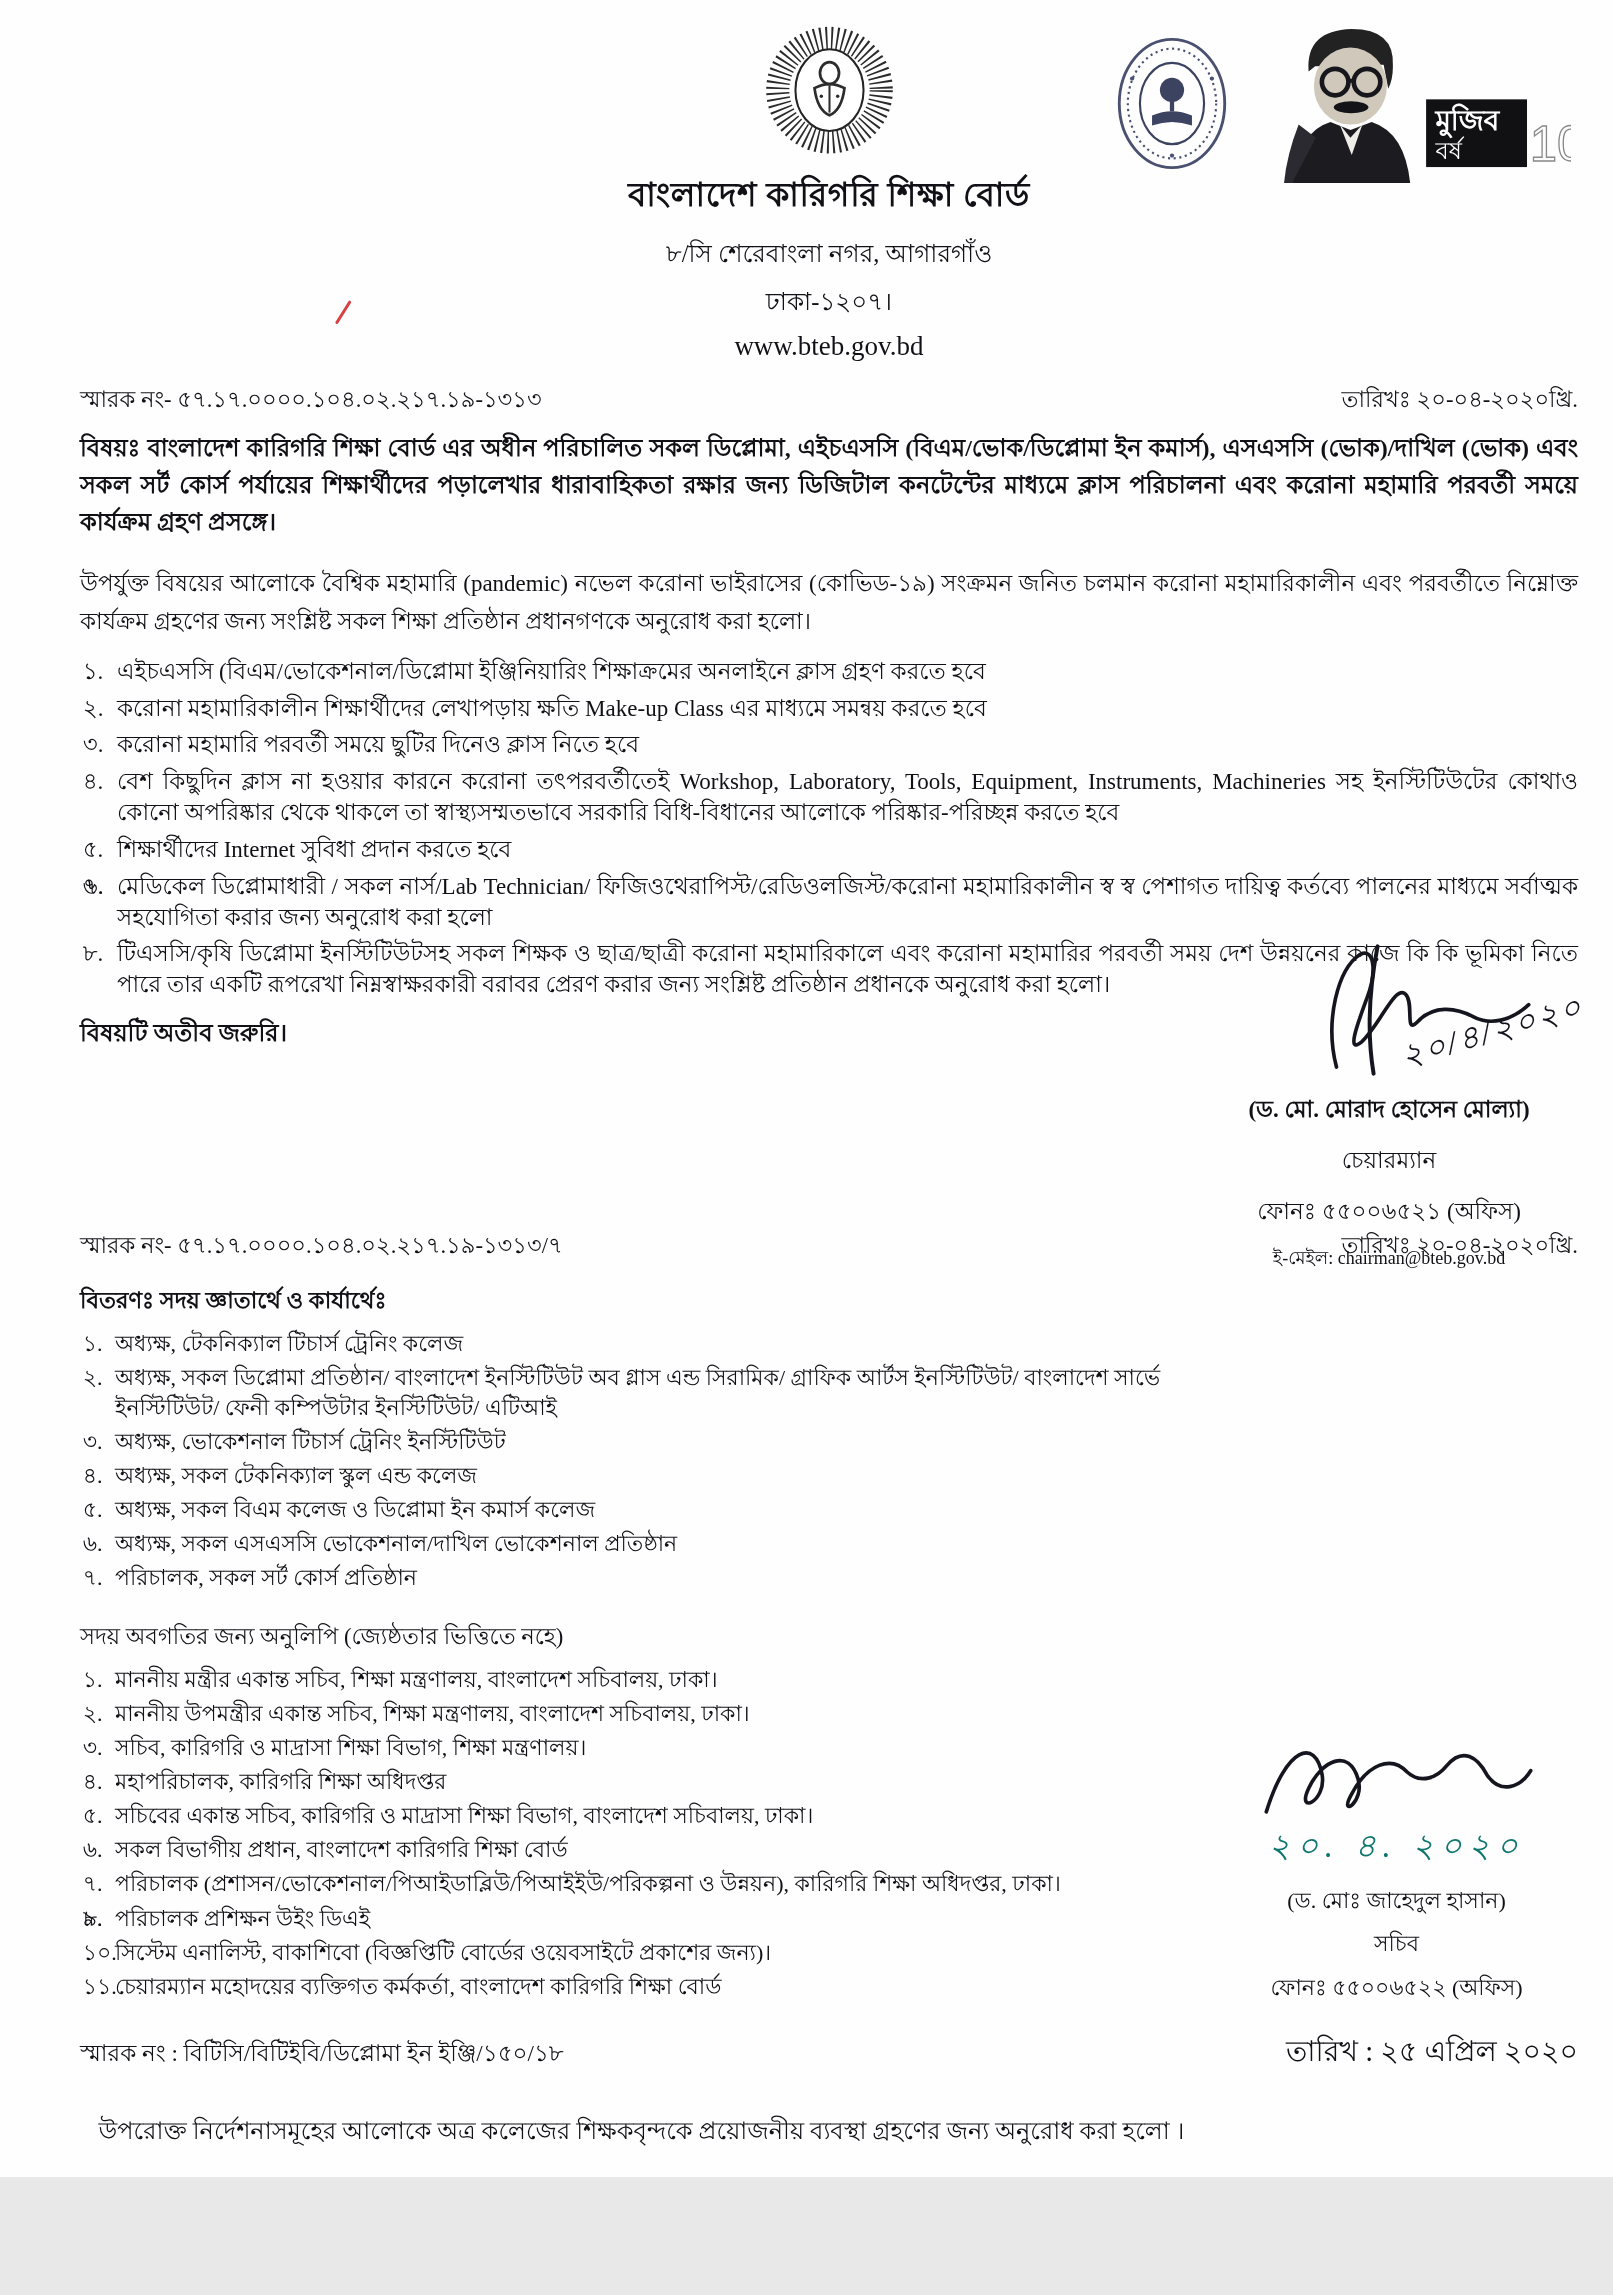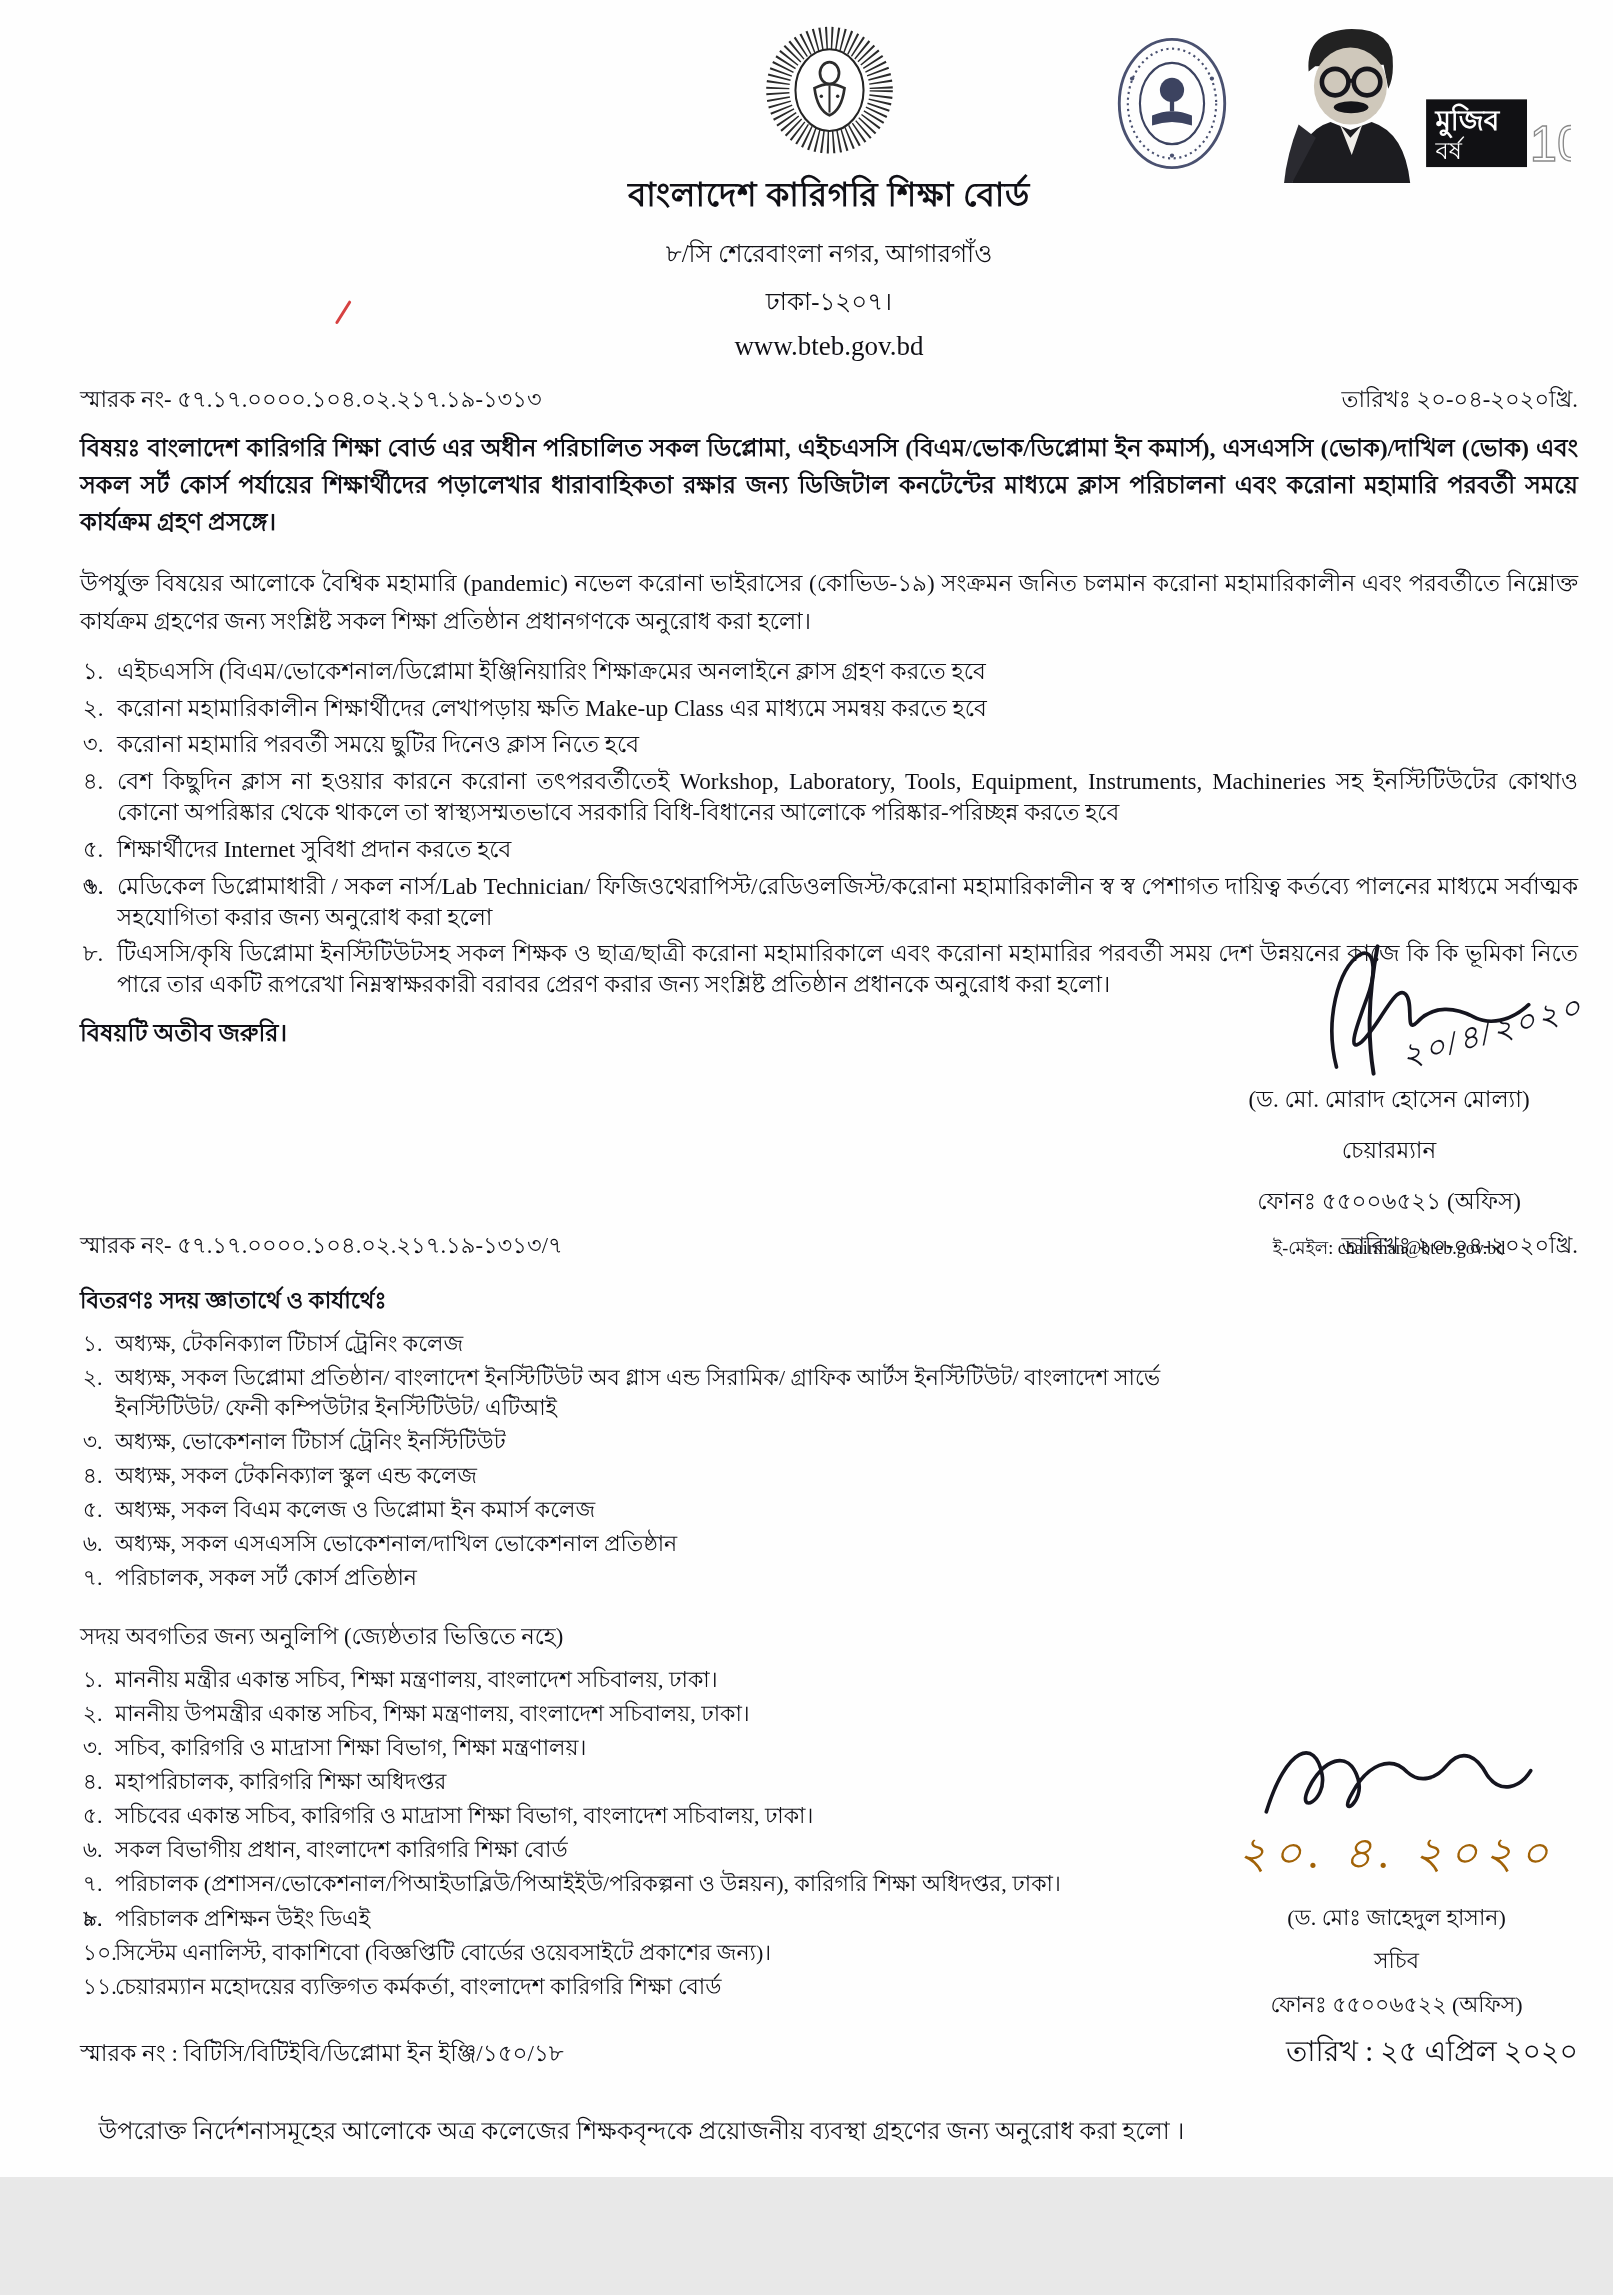--- a/index.html
+++ b/index.html
@@ -36,26 +36,26 @@
   .dir-list{margin-top:17px; font-size:23px; line-height:1.34;}
   .ditem{position:relative; padding-left:37px; margin-bottom:6px; text-align:justify;}
   .dnum{position:absolute; left:2.7px; top:0;}
   .urgent{font-size:24px; font-weight:bold; margin-top:13.3px;}
 
   
   .chairman-block{position:absolute; left:1195px; top:941px; width:388px; text-align:center;}
   .hand-date-chairman{position:absolute; top:65px; right:-4px; transform:rotate(-16deg);
       font-size:32px; font-style:italic; letter-spacing:2.7px; color:#14141f;}
   .sigline{font-size:23px; margin-top:12px; white-space:nowrap;}
-  .sigline.first{margin-top:4px;}
+  .sigline.first{margin-top:14px;font-weight:bold;}
   .sigline.email{font-size:18px;}
 
   .secretary-block{position:absolute; left:1212px; top:1724px; width:369px; text-align:center;}
-  .hand-date-secretary{font-size:44px; font-style:italic; letter-spacing:6.6px;
-      color:#a16207; margin-top:-4px;}
+  .hand-date-secretary{font-size:33px; font-style:italic; letter-spacing:6.6px;
+      color:#0f766e; margin-top:-4px;}
   .secretary-block .sigline{margin-top:6.6px; font-size:22px;}
 
   
   .section{margin-top:17px;}
   .list-heading{font-size:22.6px; font-weight:bold; margin-bottom:8px;}
   .plain-list{font-size:22px; line-height:1.34;}
   .plain-list .ditem{margin-bottom:4.6px; padding-left:35px; max-width:1068px; text-align:left;}
 
   
   .memo3{display:flex; justify-content:space-between; align-items:baseline; margin-top:29px;}

